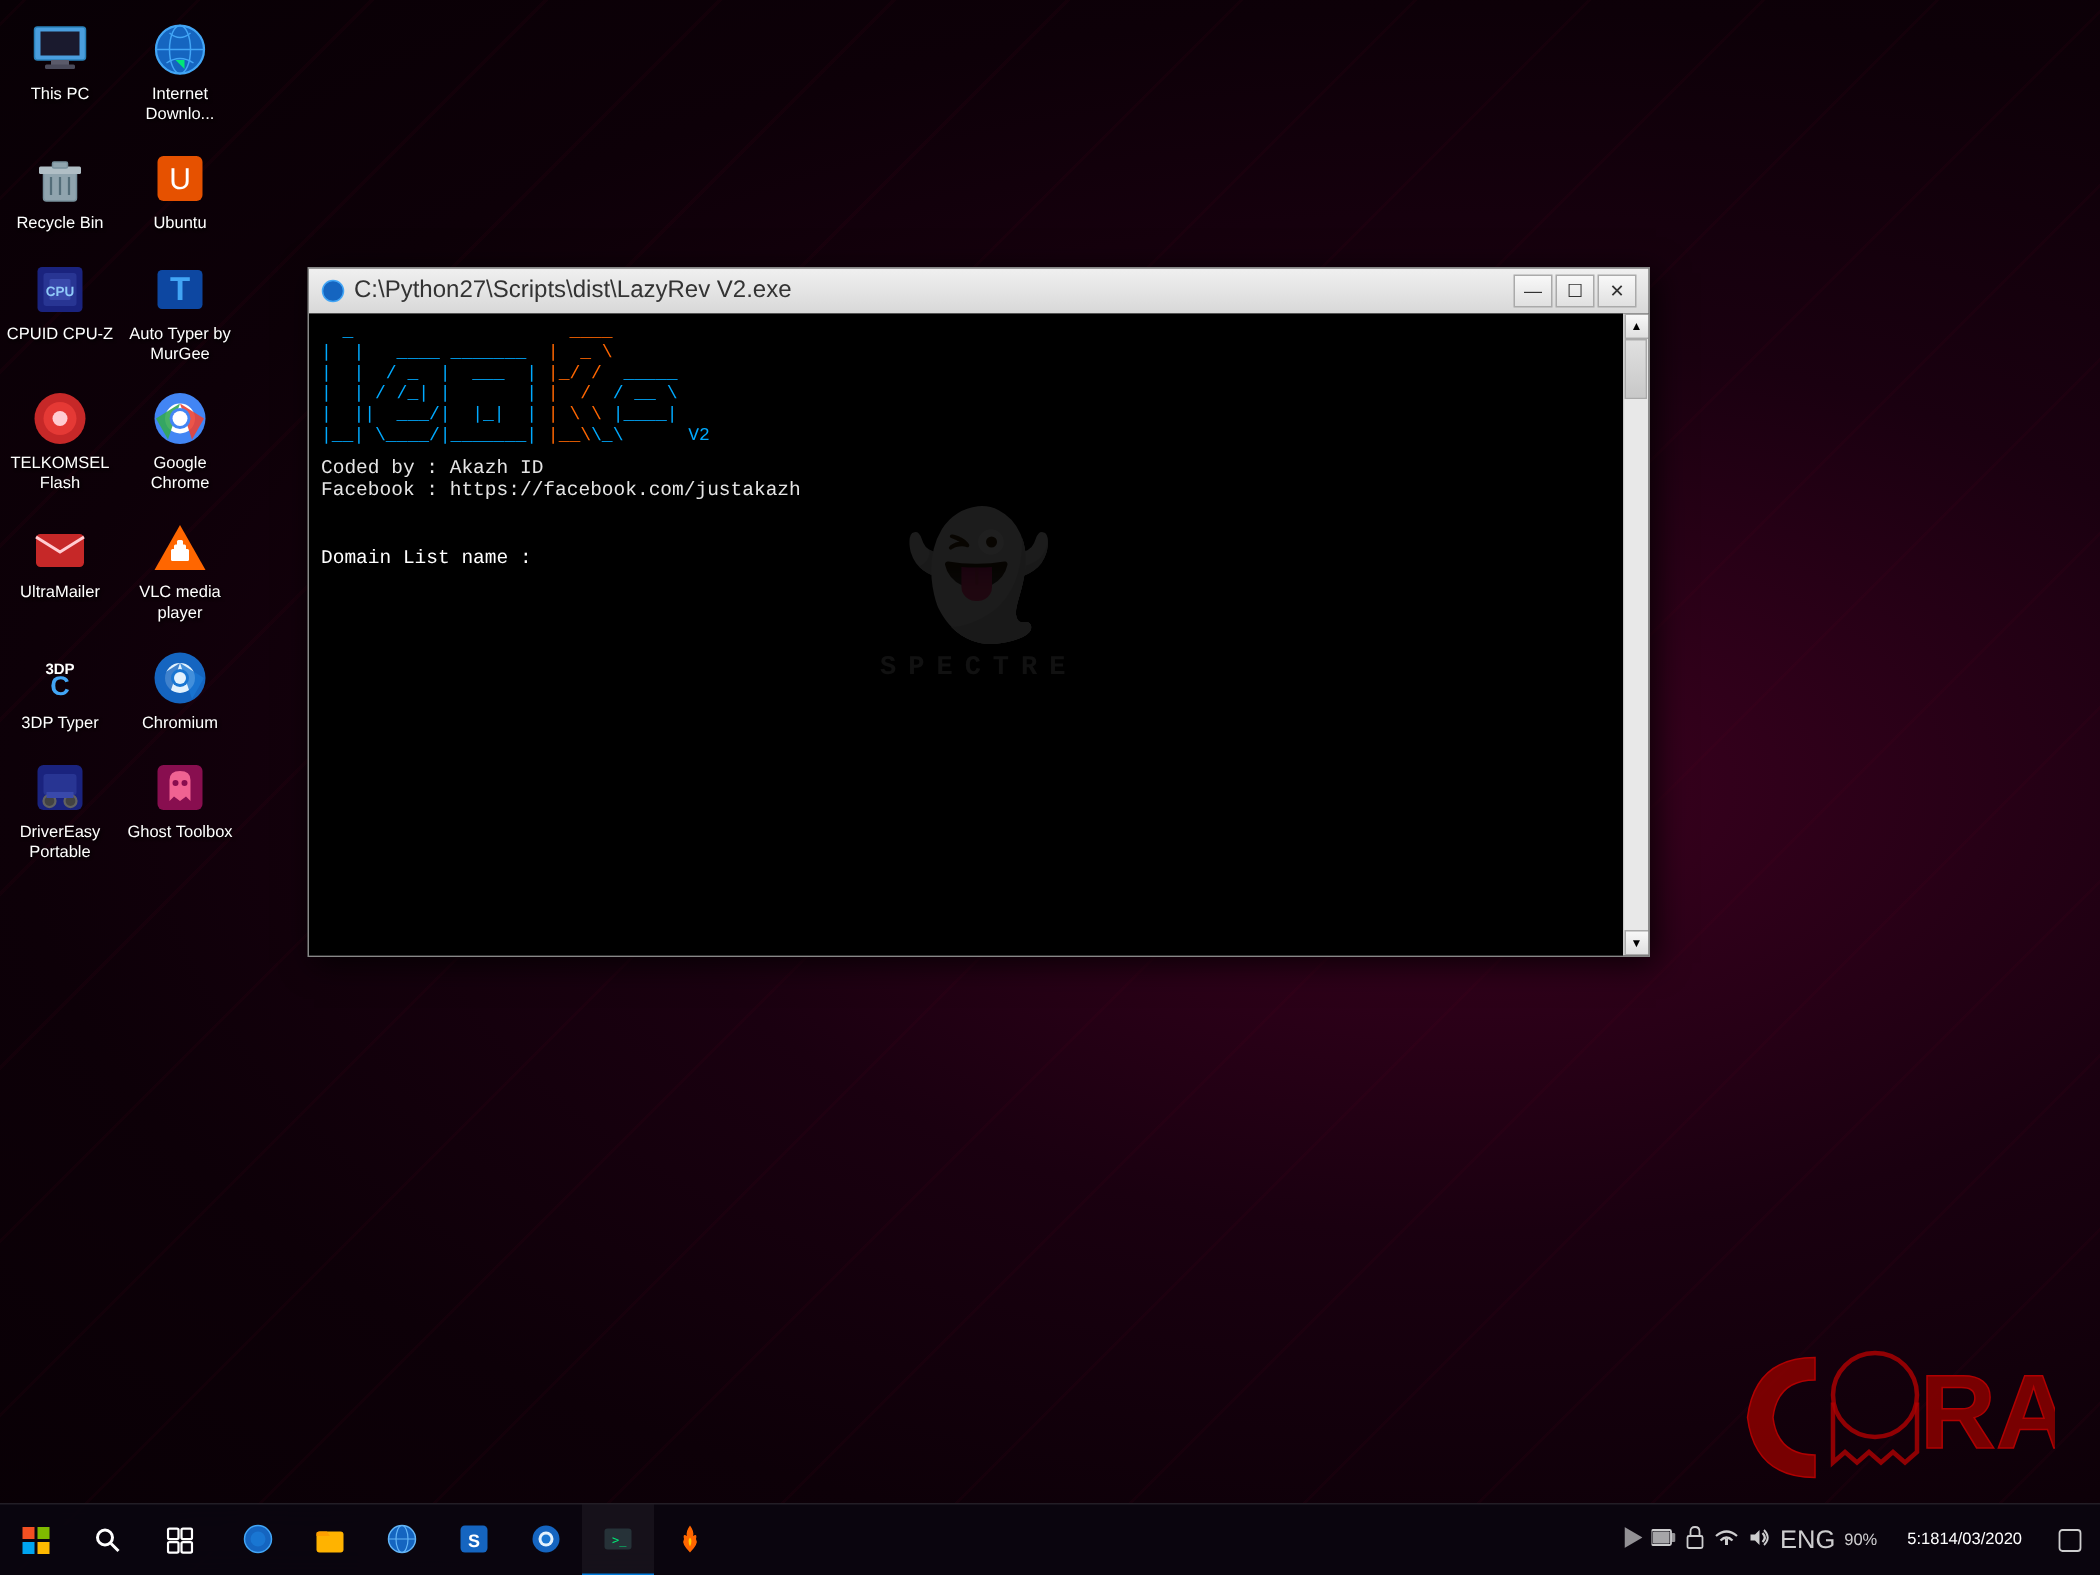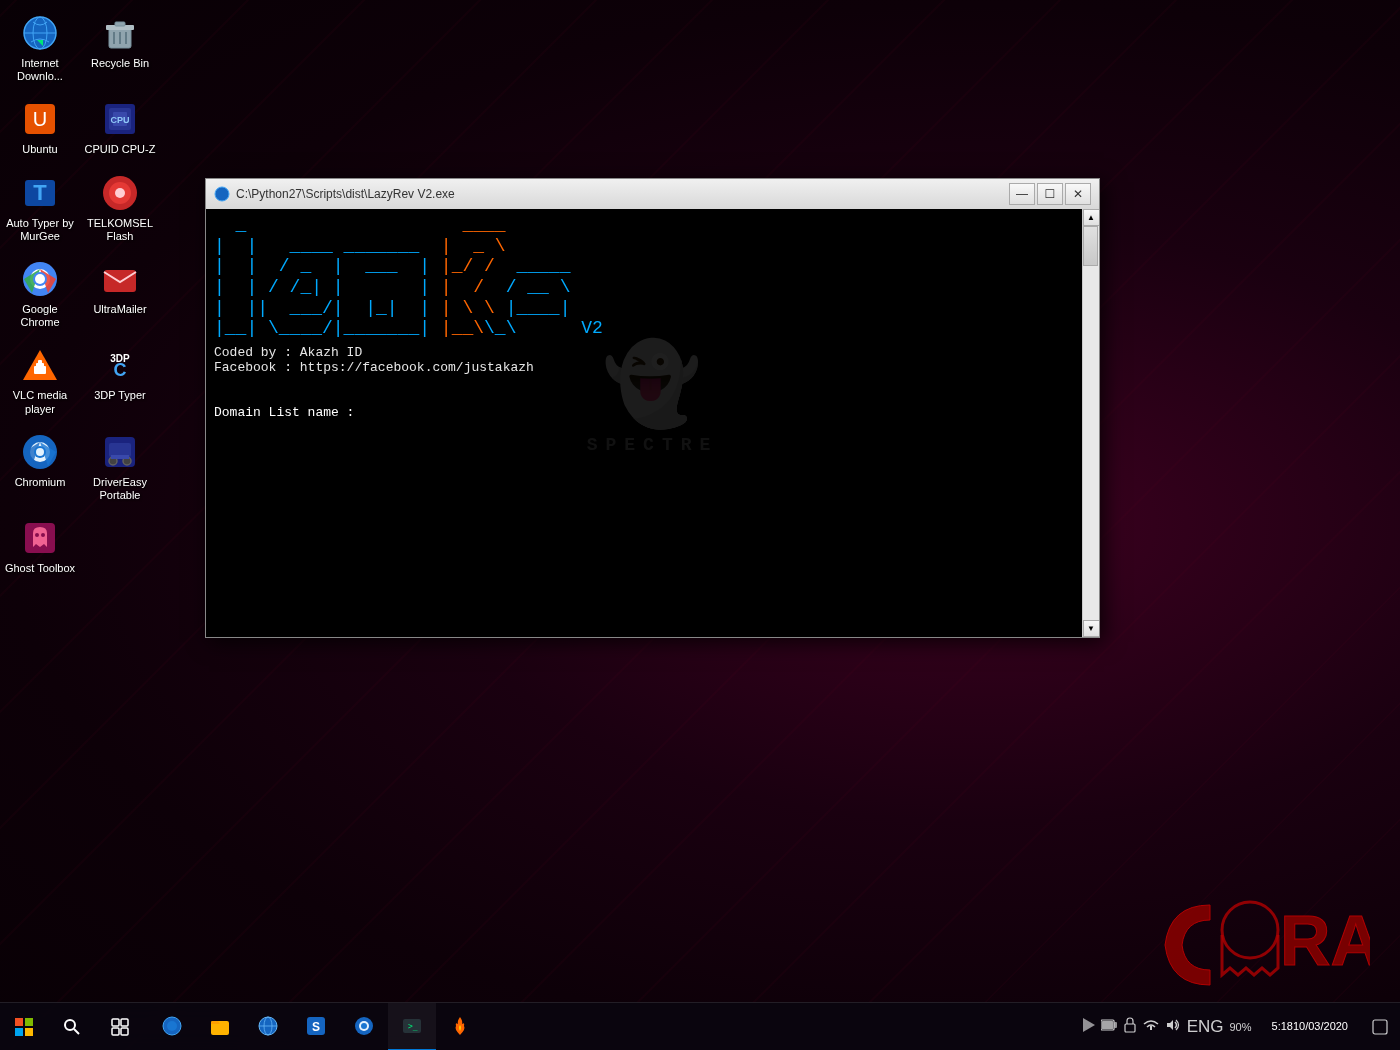--- a/index.html
+++ b/index.html
@@ -98,21 +98,21 @@
       flex-shrink: 0;
     }
 
     .terminal-icon {
       width: 16px;
       height: 16px;
       margin-right: 6px;
     }
 
     .terminal-title {
-      font-size: 12px;
+      font-size: 16px;
       color: #333;
       flex: 1;
     }
 
     .terminal-controls {
       display: flex;
       gap: 2px;
     }
 
     .terminal-btn {
@@ -354,20 +354,31 @@
 </head>
 <body>
 
 <div class="desktop">
 
   <div class="icons-grid">
 
     <div class="desktop-icon">
       <div class="icon-img">
         <svg width="38" height="38" viewBox="0 0 38 38">
+          <rect x="2" y="4" width="34" height="22" rx="2" fill="#4a9ede" stroke="#2980b9" stroke-width="1"></rect>
+          <rect x="6" y="7" width="26" height="16" fill="#1a1a2e"></rect>
+          <rect x="13" y="26" width="12" height="4" fill="#5a5a6a"></rect>
+          <rect x="9" y="29" width="20" height="3" rx="1" fill="#4a4a5a"></rect>
+        </svg>
+      </div>
+      <span class="icon-label">This PC</span>
+    </div>
+    <div class="desktop-icon">
+      <div class="icon-img">
+        <svg width="38" height="38" viewBox="0 0 38 38">
           <circle cx="19" cy="19" r="16" fill="#1565c0"></circle>
           <circle cx="19" cy="19" r="16" fill="none" stroke="#42a5f5" stroke-width="1.5"></circle>
           <line x1="3" y1="19" x2="35" y2="19" stroke="#42a5f5" stroke-width="1"></line>
           <ellipse cx="19" cy="19" rx="7" ry="16" fill="none" stroke="#42a5f5" stroke-width="1"></ellipse>
           <path d="M12 8 Q19 14 26 8" fill="none" stroke="#42a5f5" stroke-width="1"></path>
           <path d="M10 28 Q19 22 28 28" fill="none" stroke="#42a5f5" stroke-width="1"></path>
           <path d="M16 26 L22 32 L22 26 Z" fill="#00e676"></path>
         </svg>
       </div>
       <span class="icon-label">Internet Downlo...</span>
@@ -531,21 +542,21 @@
     </div>
     <div class="terminal-body">
       <div class="terminal-content">
         
         <div class="spectre-watermark">
           <div class="spectre-ghost">👻</div>
           <div class="spectre-text">SPECTRE</div>
         </div>
 
         
-        <pre class="ascii-logo" style="color: #00aaff; font-size: 18px; line-height: 1.15; margin-bottom: 6px;"> <span style="color:#00aaff;"> _                    </span><span style="color:#ff6600;">____</span>
+        <pre class="ascii-logo" style="color: #00aaff; font-size: 12px; line-height: 1.15; margin-bottom: 6px;"> <span style="color:#00aaff;"> _                    </span><span style="color:#ff6600;">____</span>
 <span style="color:#00aaff;">|  |   ____ _______  </span><span style="color:#ff6600;">|  _ \</span>
 <span style="color:#00aaff;">|  |  / _  |  ___  | </span><span style="color:#ff6600;">|_/ /</span><span style="color:#00aaff;">  _____</span>
 <span style="color:#00aaff;">|  | / /_| |       | </span><span style="color:#ff6600;">|  /</span><span style="color:#00aaff;">  / __ \</span>
 <span style="color:#00aaff;">|  ||  ___/|  |_|  | </span><span style="color:#ff6600;">| \ \</span><span style="color:#00aaff;"> |____|</span>
 <span style="color:#00aaff;">|__| \____/|_______| </span><span style="color:#ff6600;">|__\</span><span style="color:#00aaff;">\_\      V2</span></pre>
 
         <div>
           <div class="text-green">
             <span>Coded by : Akazh ID</span>
           </div>
@@ -700,21 +711,21 @@
 
         <div class="tray-icon" style="font-size: 17px; color: white;">ENG</div>
 
         <div class="tray-icon" style="font-size: 11px; color: white;">
           <span>90</span>%
         </div>
       </div>
 
       <div class="taskbar-clock">
         <span>5:18</span>
-        <span>10/03/2020</span>
+        <span>14/03/2020</span>
       </div>
 
       <div class="taskbar-notification">
         <svg width="16" height="16" viewBox="0 0 16 16">
           <rect x="1" y="1" width="14" height="14" rx="2" fill="none" stroke="white" stroke-width="1.2" opacity="0.8"></rect>
         </svg>
       </div>
     </div>
   </div>
 

